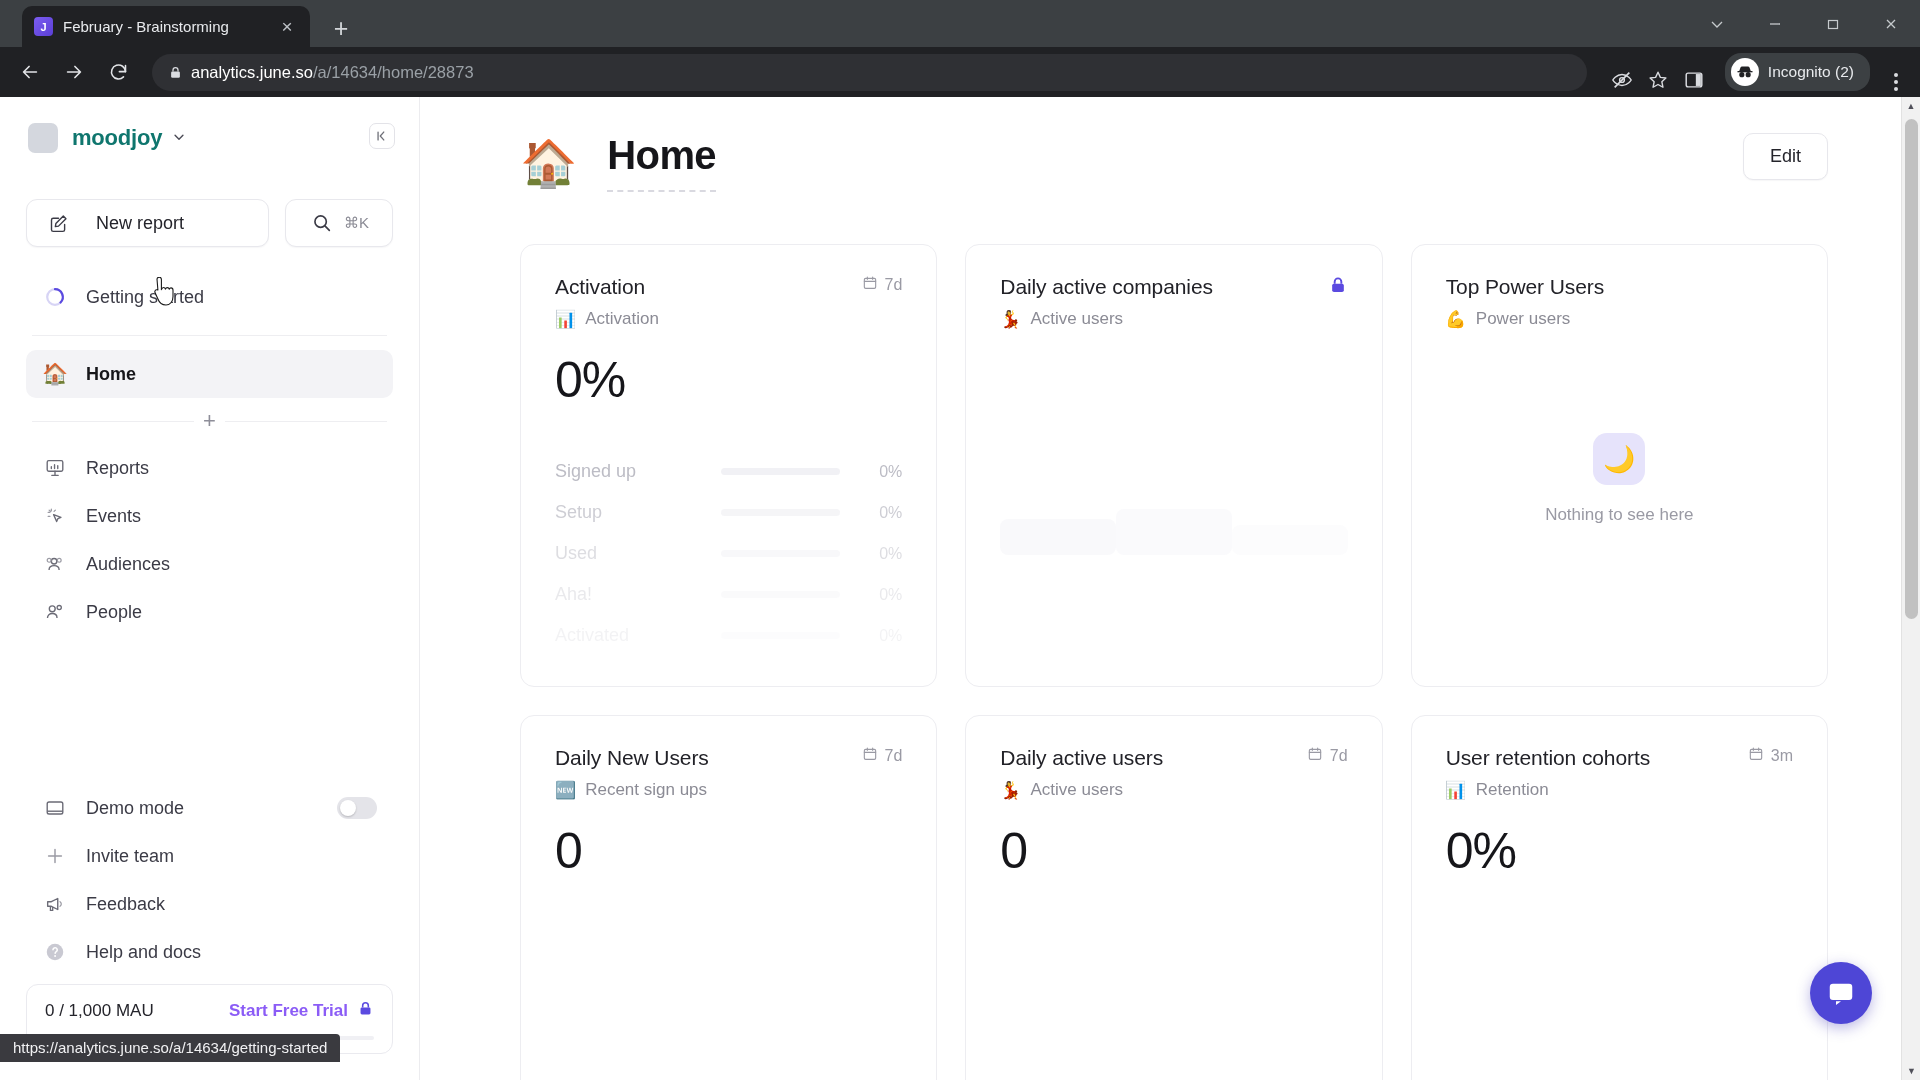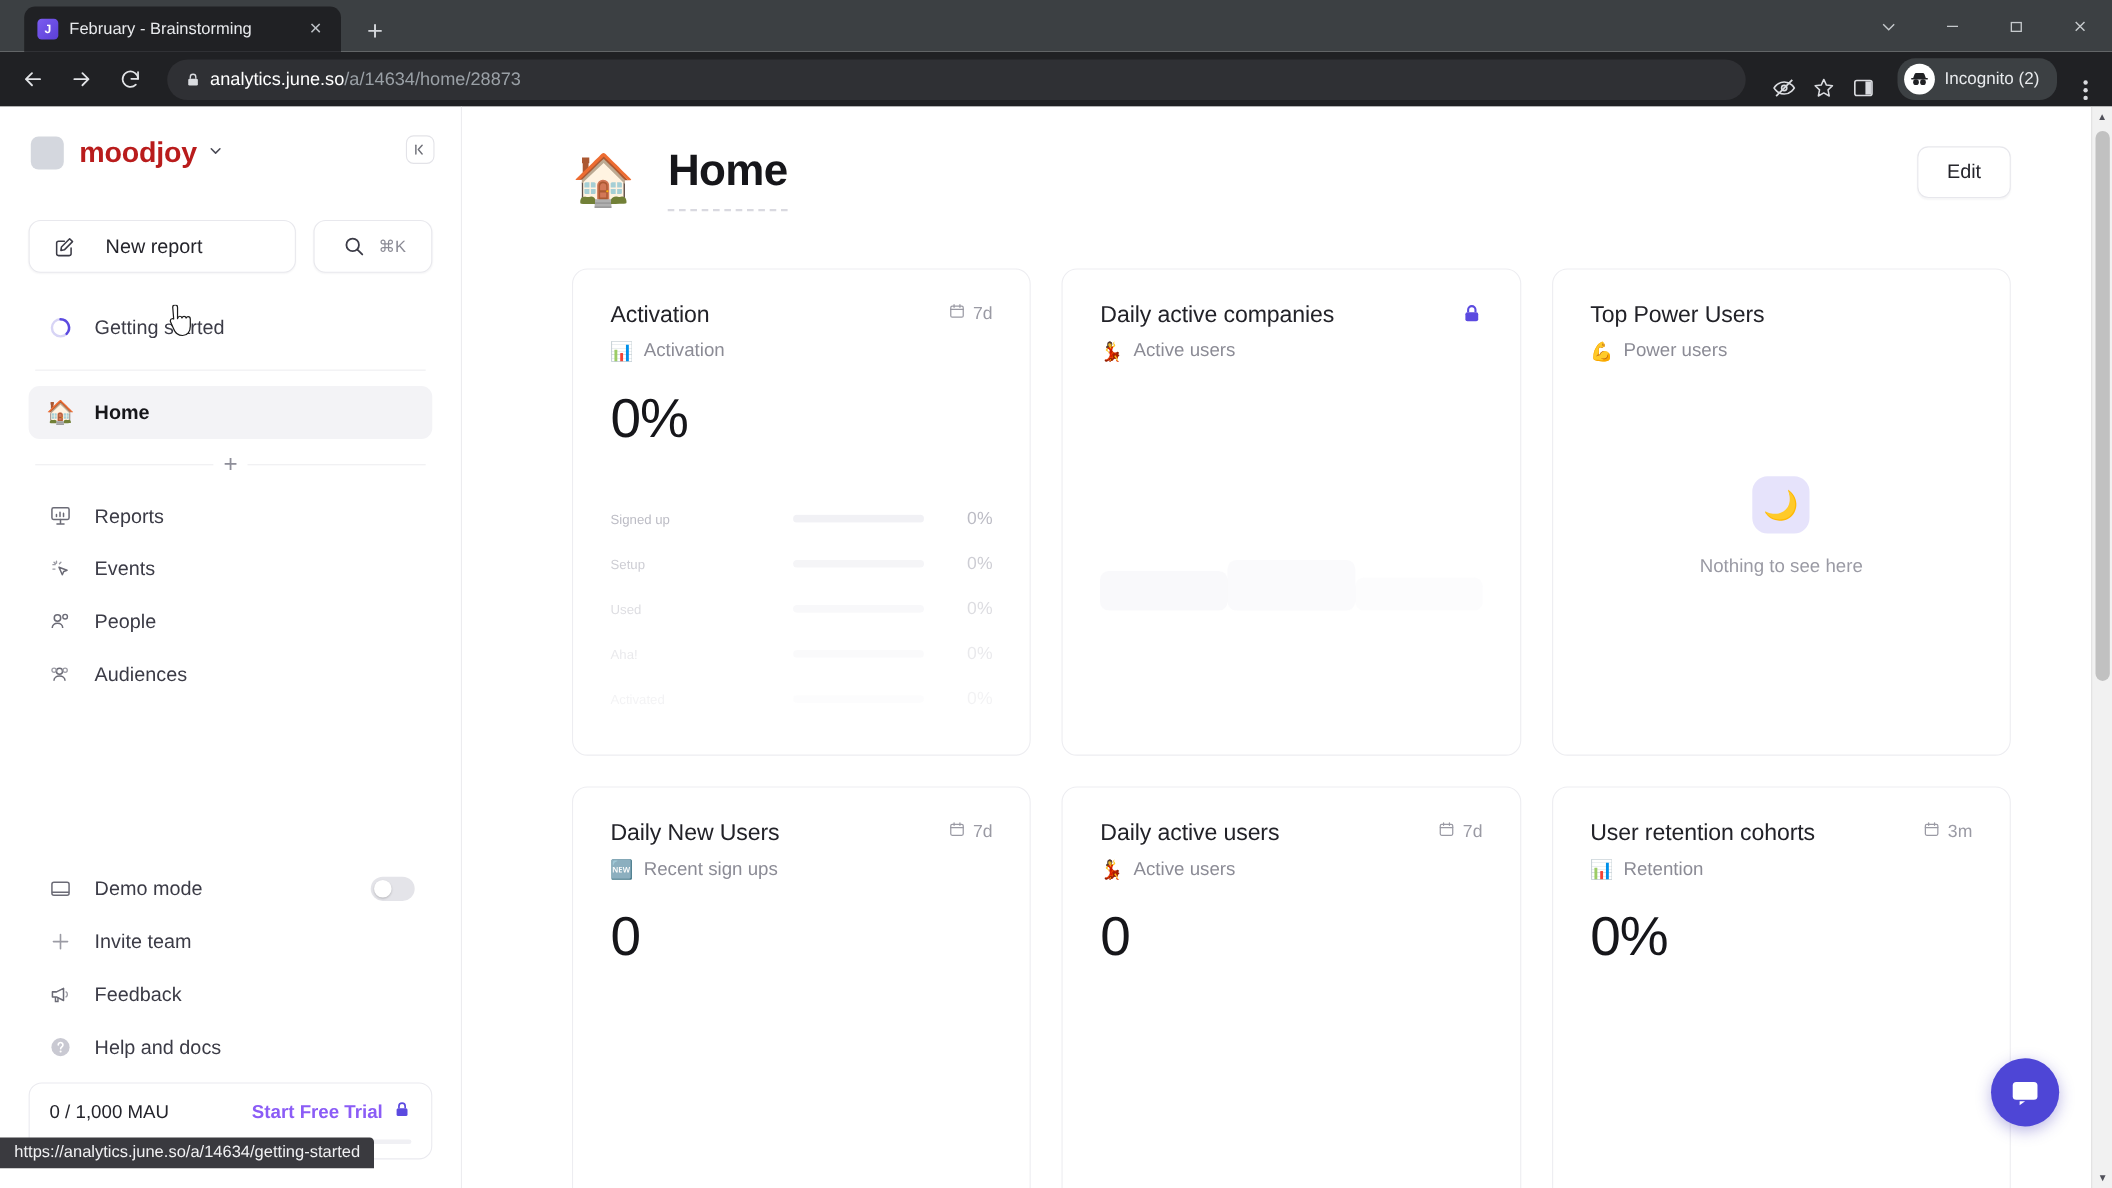--- a/index.html
+++ b/index.html
@@ -78,21 +78,21 @@
   .viewport { flex: 1 1 auto; display: flex; position: relative; background: #fff; min-height: 0; }
 
   
   .sidebar {
     width: 420px; flex: 0 0 420px; background: #ffffff;
     border-right: 1px solid #ececef; display: flex; flex-direction: column;
     padding: 22px 26px 0 26px; position: relative;
   }
   .ws-row { display: flex; align-items: center; gap: 14px; padding: 4px 0 0 2px; }
   .ws-logo { width: 30px; height: 30px; border-radius: 7px; background: #d4d7de; flex: 0 0 auto; }
-  .ws-name { font-size: 26px; font-weight: 700; color: #b91c1c; letter-spacing: -0.2px; }
+  .ws-name { font-size: 22px; font-weight: 700; color: #0f766e; letter-spacing: -0.2px; }
   .ws-caret { color: #4a4a55; font-size: 13px; margin-left: -4px; }
   .collapse-btn {
     position: absolute; right: 24px; top: 26px; width: 26px; height: 26px;
     border: 1px solid #e3e3e8; border-radius: 7px; display: flex;
     align-items: center; justify-content: center; color: #6f7078; font-size: 12px;
   }
 
   .action-row { display: flex; gap: 16px; margin-top: 46px; }
   .new-report {
     flex: 1 1 auto; height: 48px; border: 1px solid #e8e8ed; border-radius: 11px;
@@ -172,21 +172,21 @@
   .card-sub { display: flex; align-items: center; gap: 9px; margin-top: 10px; }
   .card-sub-emoji { font-size: 17px; line-height: 1; }
   .card-sub-text { font-size: 17px; color: #8b8b95; }
   .card-badge { margin-left: auto; display: flex; align-items: center; gap: 7px; color: #9a9aa4; font-size: 16px; }
   .lock-badge { margin-left: auto; color: #5b4ae0; font-size: 20px; line-height: 1; }
 
   .big-value { font-size: 50px; font-weight: 400; color: #16161a; margin-top: 22px; letter-spacing: -1px; }
 
   .funnel { margin-top: 42px; }
   .funnel-row { display: flex; align-items: center; gap: 16px; height: 41px; }
-  .funnel-label { font-size: 12px; color: #b9b9c2; width: 150px; flex: 0 0 150px; }
+  .funnel-label { font-size: 18px; color: #b9b9c2; width: 150px; flex: 0 0 150px; }
   .funnel-bar { flex: 1 1 auto; height: 7px; background: #f1f1f5; border-radius: 4px; }
   .funnel-pct { font-size: 16px; color: #b9b9c2; width: 46px; text-align: right; flex: 0 0 46px; }
 
   .empty-state {
     display: flex; flex-direction: column; align-items: center; justify-content: center;
     height: 300px; gap: 20px;
   }
   .empty-icon {
     width: 52px; height: 52px; border-radius: 14px; background: #e6e3fb;
     display: flex; align-items: center; justify-content: center; font-size: 26px; color: #5b4ae0;
@@ -407,37 +407,37 @@
               <svg width="22" height="22" viewBox="0 0 24 24">
                   <path d="M10.5 10.5l8 3-3.3 1.3L13.8 18z" fill="none" stroke="#6b6b76" stroke-width="1.5" stroke-linejoin="round"></path>
                   <path d="M8 4.5v2M4.5 8h2M5.6 5.6l1.4 1.4M12.4 5.6L11 7M4.5 12.4h2" stroke="#9b9ba4" stroke-width="1.4" stroke-linecap="round"></path>
                 </svg>
             </span>
             <span>Events</span>
           </div>
           <div class="nav-item">
             <span class="nav-icon">
               <svg width="22" height="22" viewBox="0 0 24 24">
-                  <circle cx="9" cy="8.5" r="3.2" fill="none" stroke="#6b6b76" stroke-width="1.5"></circle>
-                  <path d="M3.8 18.5c0-3 2.3-4.8 5.2-4.8s5.2 1.8 5.2 4.8" fill="none" stroke="#6b6b76" stroke-width="1.5"></path>
-                  <circle cx="16.6" cy="7.2" r="2.3" fill="none" stroke="#6b6b76" stroke-width="1.4"></circle>
-                </svg>
-            </span>
-            <span>People</span>
-          </div>
-          <div class="nav-item">
-            <span class="nav-icon">
-              <svg width="22" height="22" viewBox="0 0 24 24">
                   <circle cx="11" cy="9" r="3" fill="none" stroke="#6b6b76" stroke-width="1.5"></circle>
                   <path d="M5.5 18.5c0-3 2.5-4.7 5.5-4.7s5.5 1.7 5.5 4.7" fill="none" stroke="#6b6b76" stroke-width="1.5"></path>
                   <circle cx="5.6" cy="8" r="2.1" fill="none" stroke="#9b9ba4" stroke-width="1.3"></circle>
                   <circle cx="16.6" cy="8" r="2.1" fill="none" stroke="#9b9ba4" stroke-width="1.3"></circle>
                 </svg>
             </span>
             <span>Audiences</span>
+          </div>
+          <div class="nav-item">
+            <span class="nav-icon">
+              <svg width="22" height="22" viewBox="0 0 24 24">
+                  <circle cx="9" cy="8.5" r="3.2" fill="none" stroke="#6b6b76" stroke-width="1.5"></circle>
+                  <path d="M3.8 18.5c0-3 2.3-4.8 5.2-4.8s5.2 1.8 5.2 4.8" fill="none" stroke="#6b6b76" stroke-width="1.5"></path>
+                  <circle cx="16.6" cy="7.2" r="2.3" fill="none" stroke="#6b6b76" stroke-width="1.4"></circle>
+                </svg>
+            </span>
+            <span>People</span>
           </div>
         </div>
       </div>
 
       <div class="nav-bottom">
         <div class="nav-item">
           <span class="nav-icon">
             <svg width="22" height="22" viewBox="0 0 24 24">
                 <rect x="3.5" y="5.5" width="17" height="13" rx="2" fill="none" stroke="#6b6b76" stroke-width="1.5"></rect>
                 <path d="M3.5 15.5h17" stroke="#6b6b76" stroke-width="1.5"></path>

